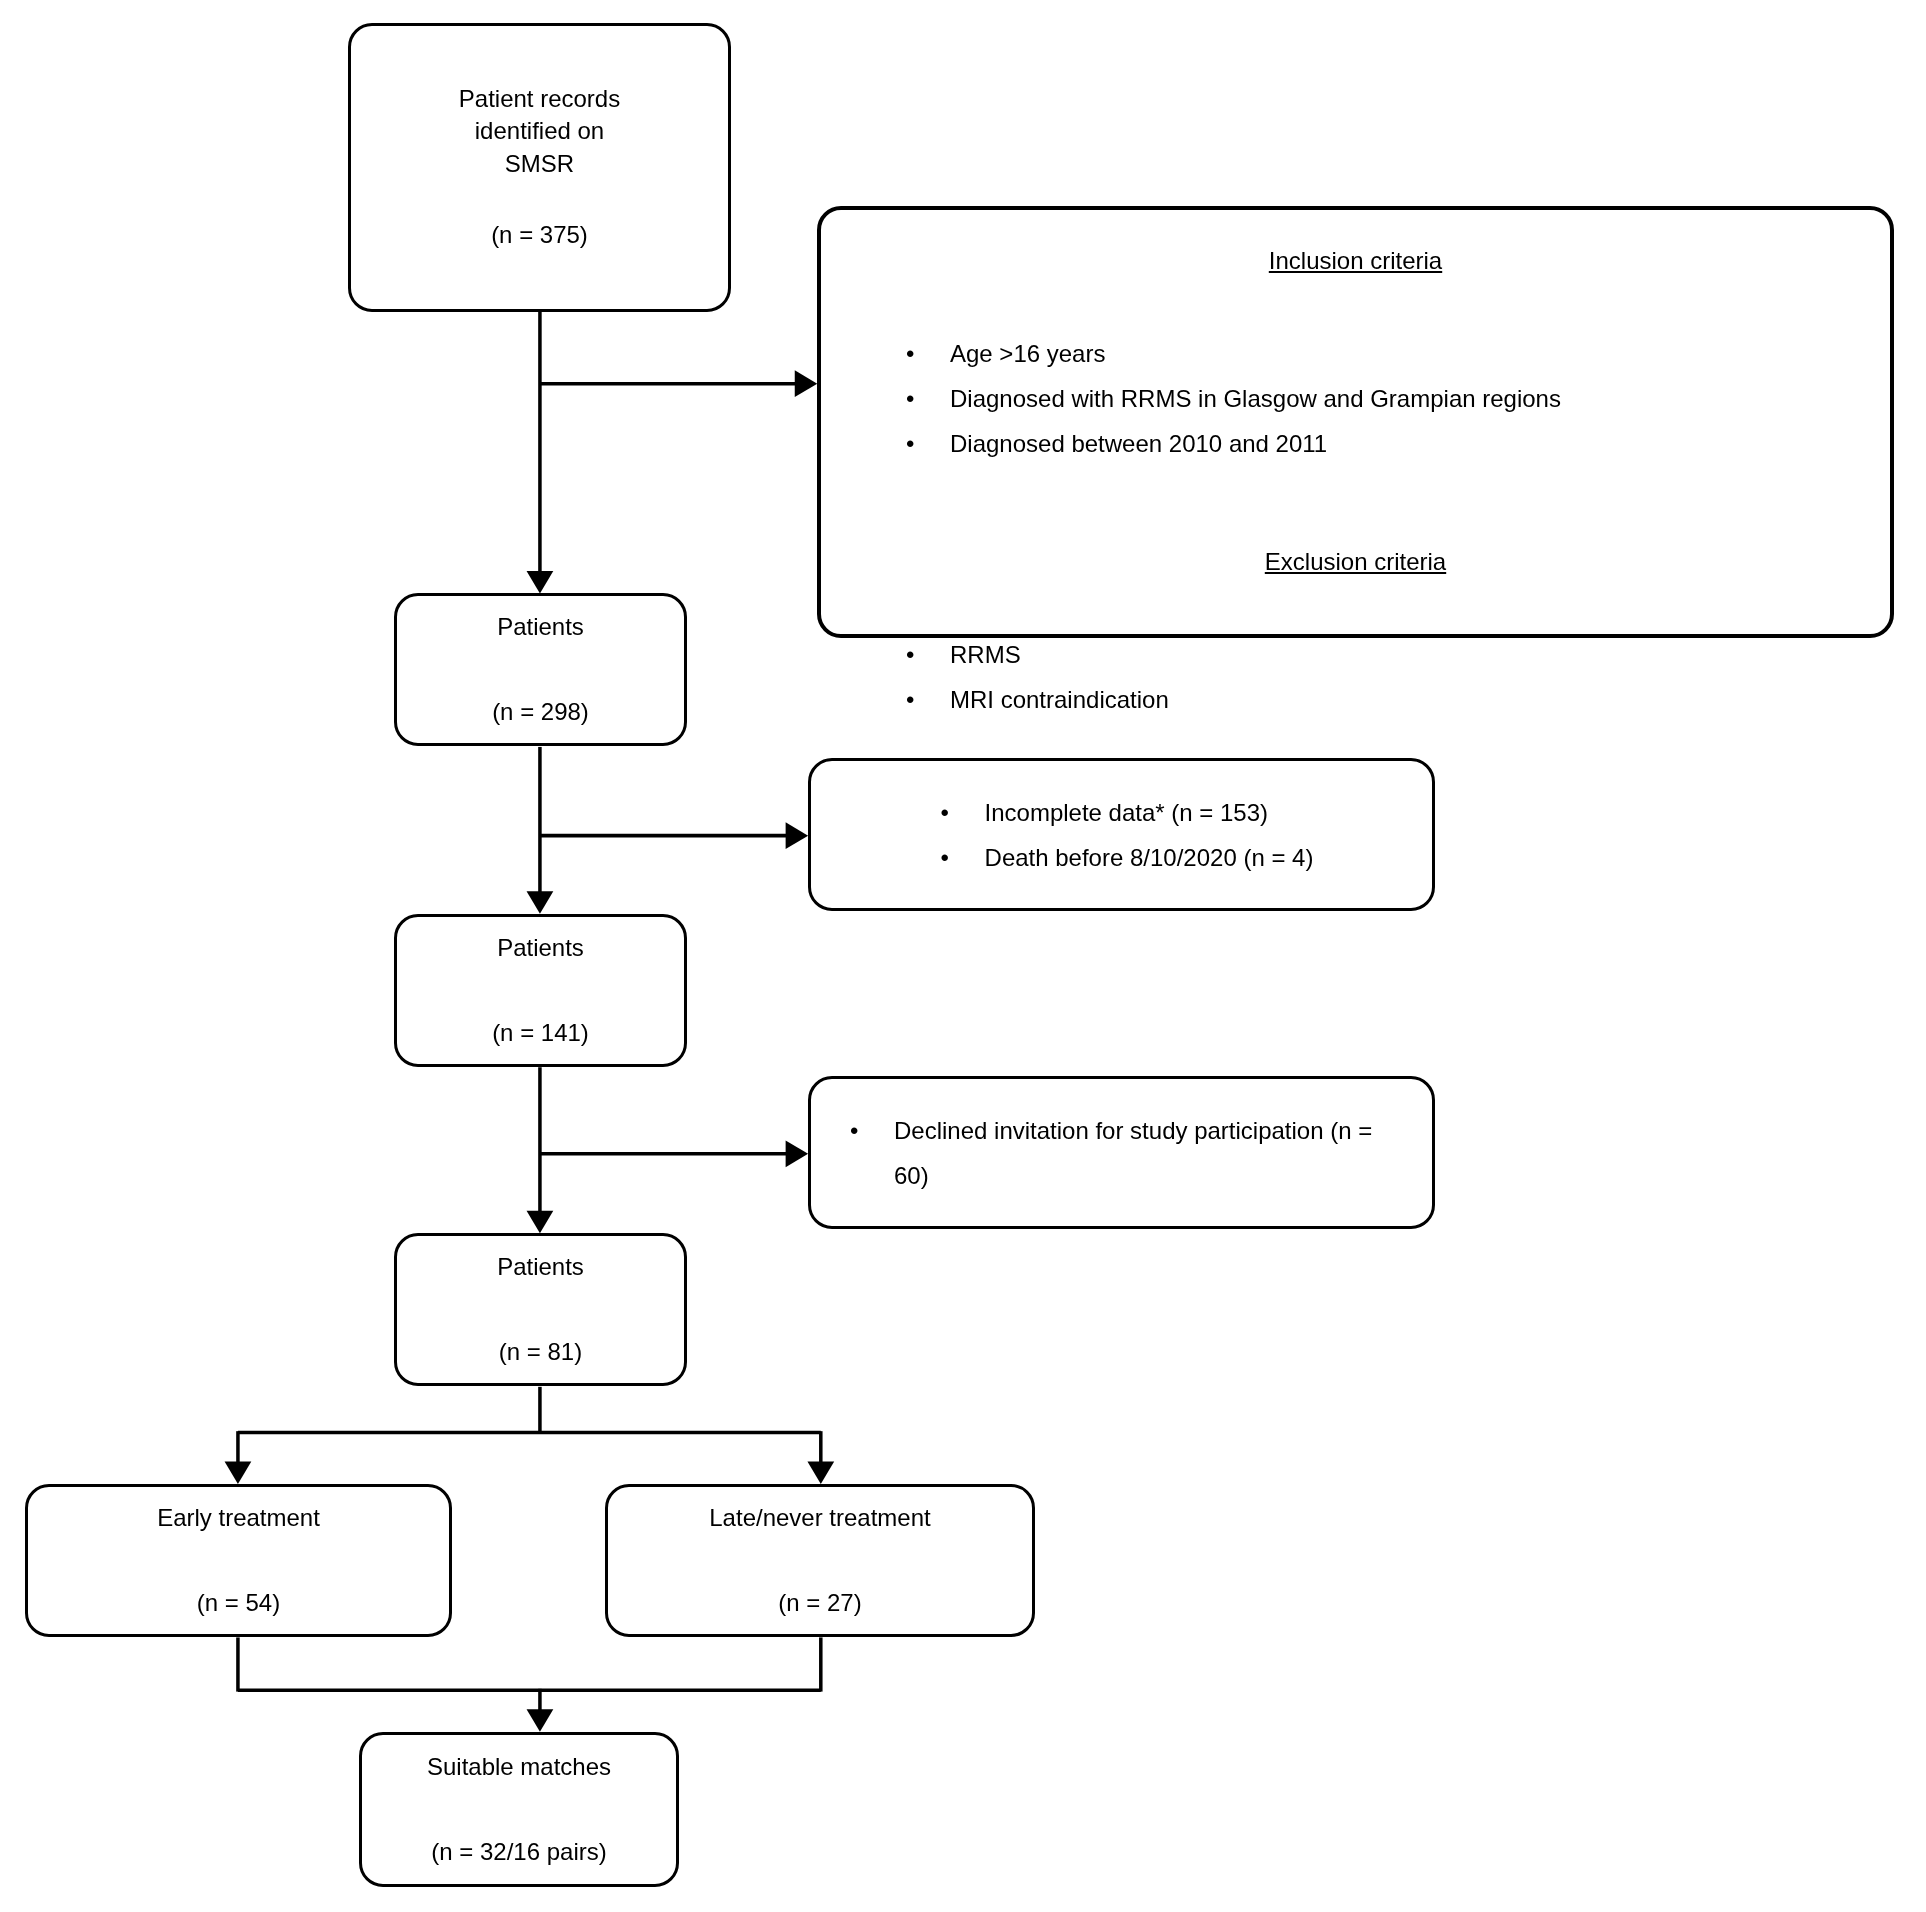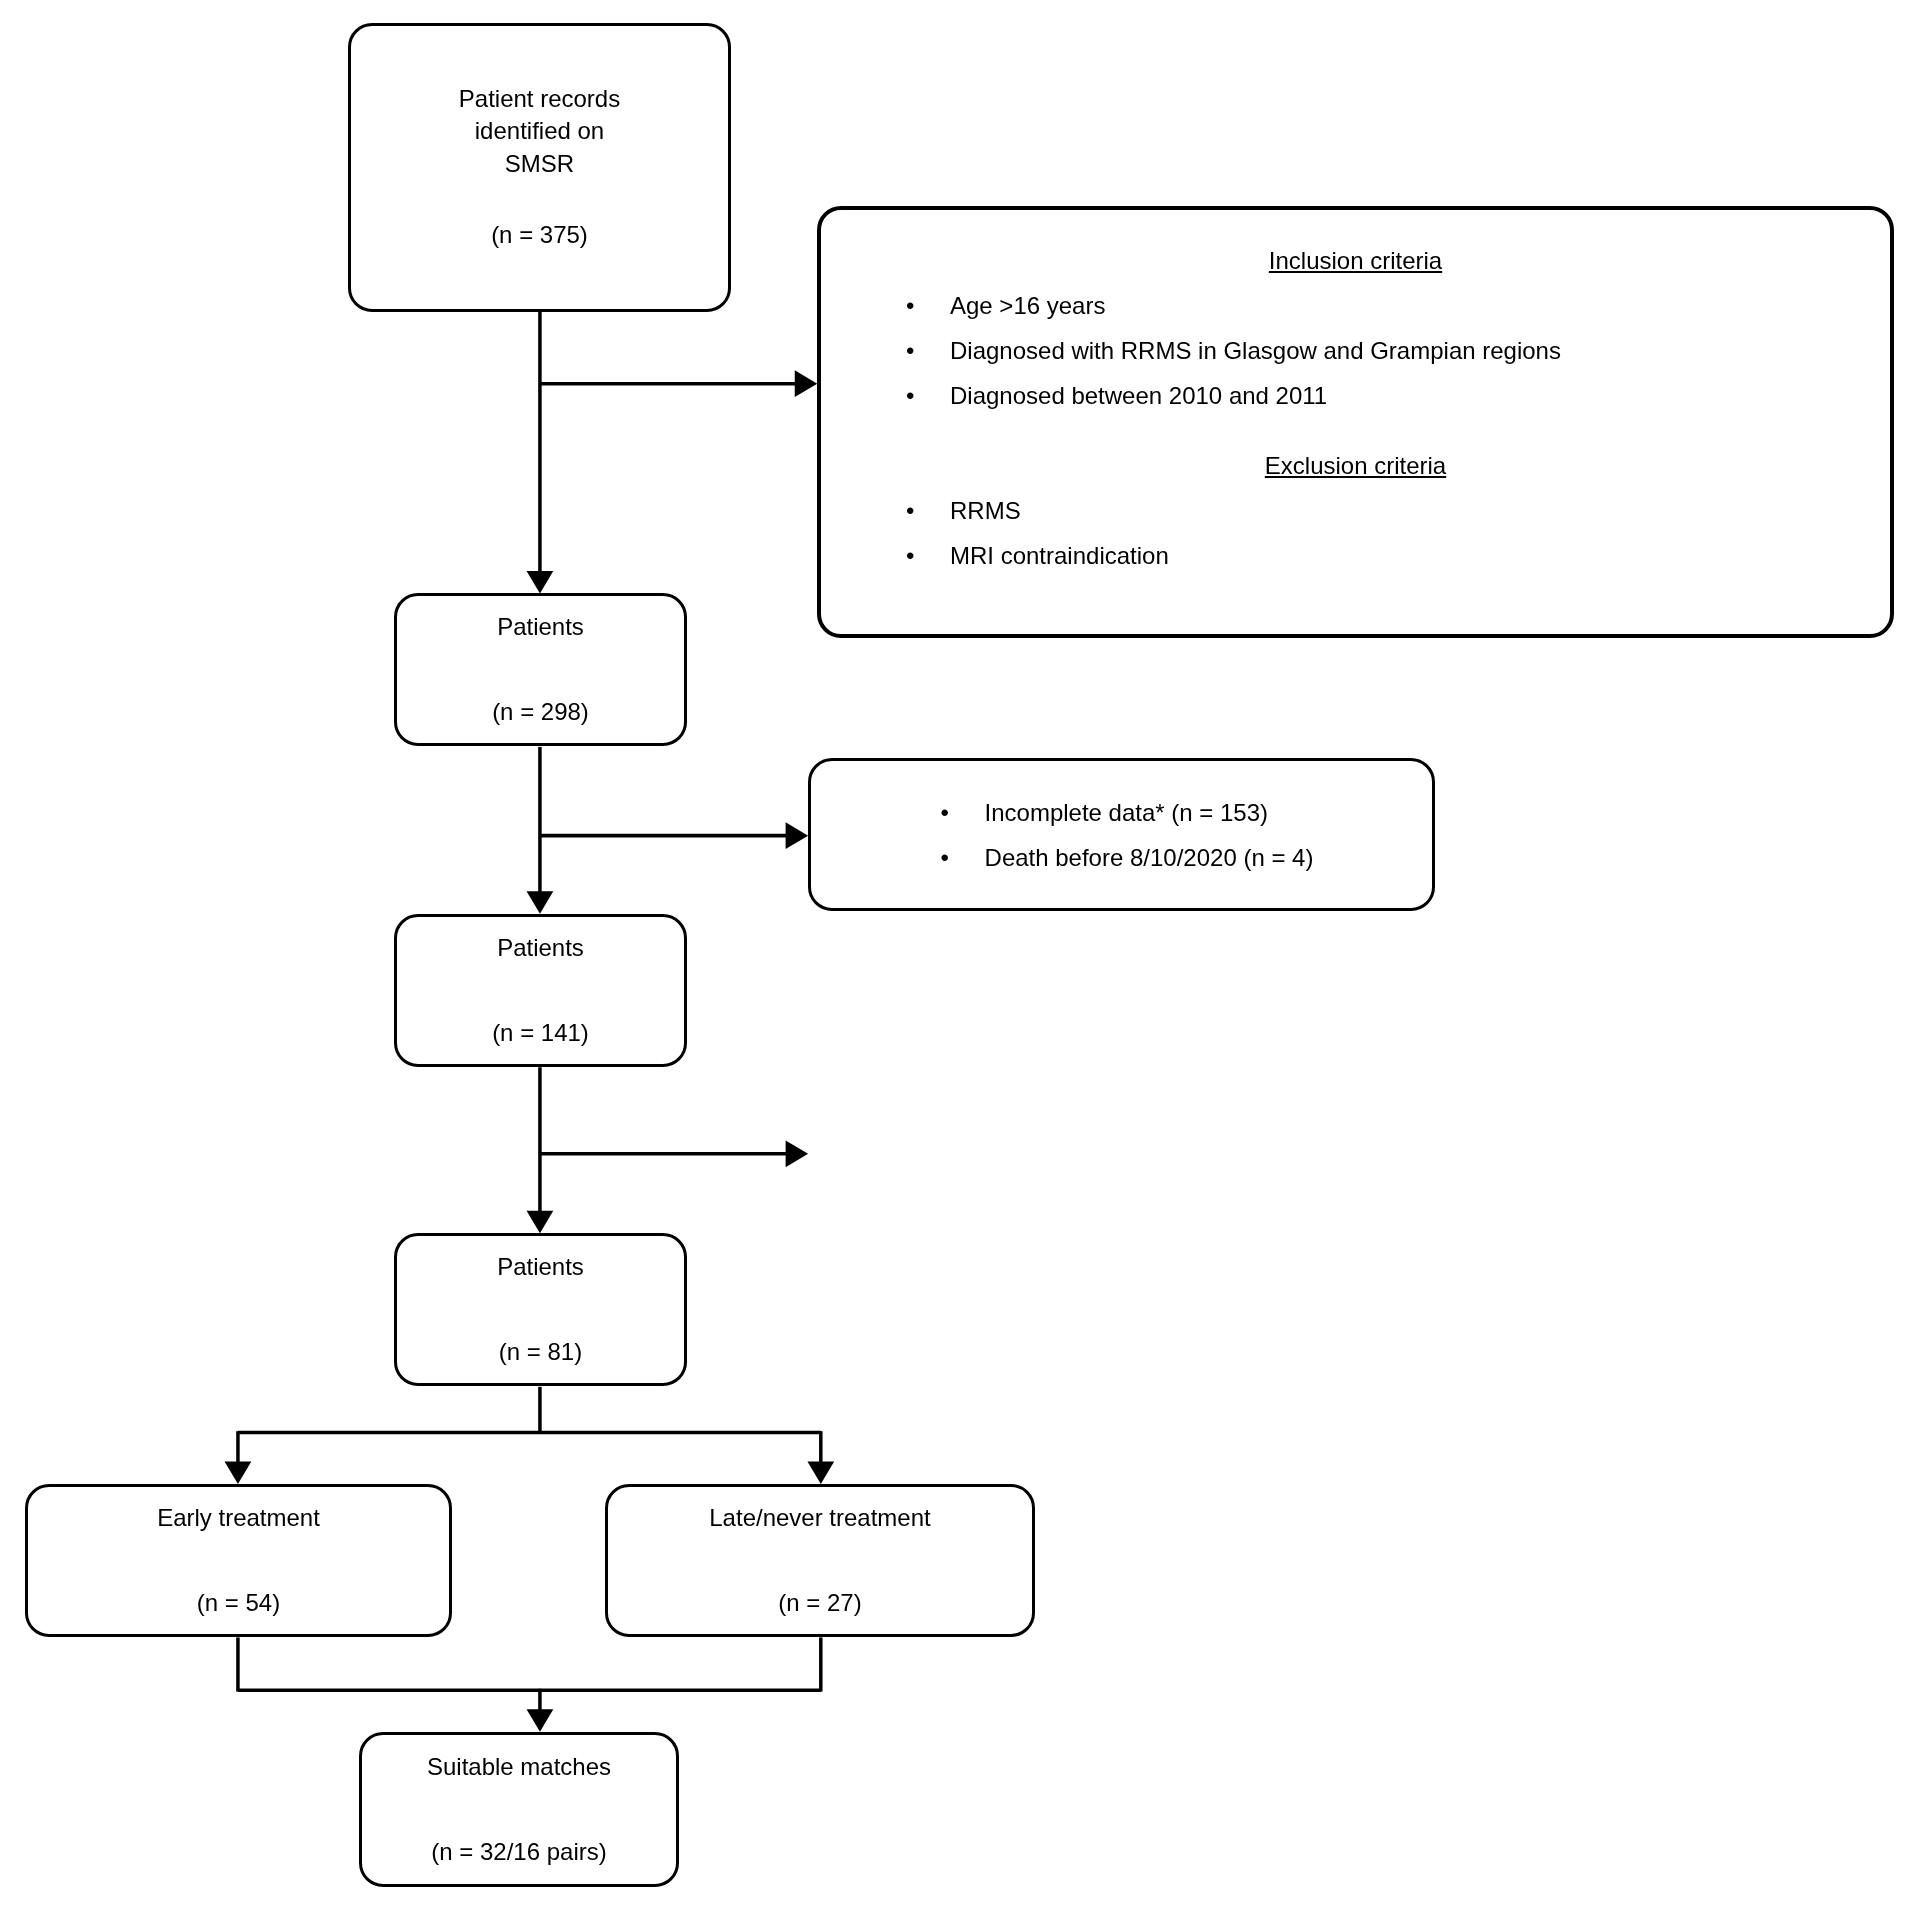--- a/index.html
+++ b/index.html
@@ -35,20 +35,21 @@
   #node-early        { left: 25px;  top: 1484px; width: 427px; height: 153px; }
   #node-late         { left: 605px; top: 1484px; width: 430px; height: 153px; }
   #node-matches      { left: 359px; top: 1732px; width: 320px; height: 155px; }
 
   #criteria-box {
     left: 817px; top: 206px; width: 1077px; height: 432px;
     border-width: 4.2px;
     align-items: stretch; justify-content: flex-start;
     text-align: left;
     padding: 28px 39px 21px 39px;
+    gap: 48px;
   }
   .criteria-heading {
     text-align: center;
     text-decoration: underline;
     line-height: 45px;
   }
   .criteria-heading.exclusion { margin-top: 25px; }
   ul.bullet-list { list-style: none; }
   #criteria-box ul.bullet-list li {
     position: relative;
@@ -149,20 +150,25 @@
       <li>Incomplete data* (n = 153)</li>
       <li>Death before 8/10/2020 (n = 4)</li>
     </ul>
   </div>
 
   <div class="box node" id="node-patients-141">
     <div class="title">Patients</div>
     <div class="count">(n = 141)</div>
   </div>
 
+  <div class="box exit-box" id="exit-declined">
+    <ul class="bullet-list">
+      <li>Declined invitation for study participation (n = 60)</li>
+    </ul>
+  </div>
 
   <div class="box node" id="node-patients-81">
     <div class="title">Patients</div>
     <div class="count">(n = 81)</div>
   </div>
 
   <div class="box node" id="node-early">
     <div class="title">Early treatment</div>
     <div class="count">(n = 54)</div>
   </div>

